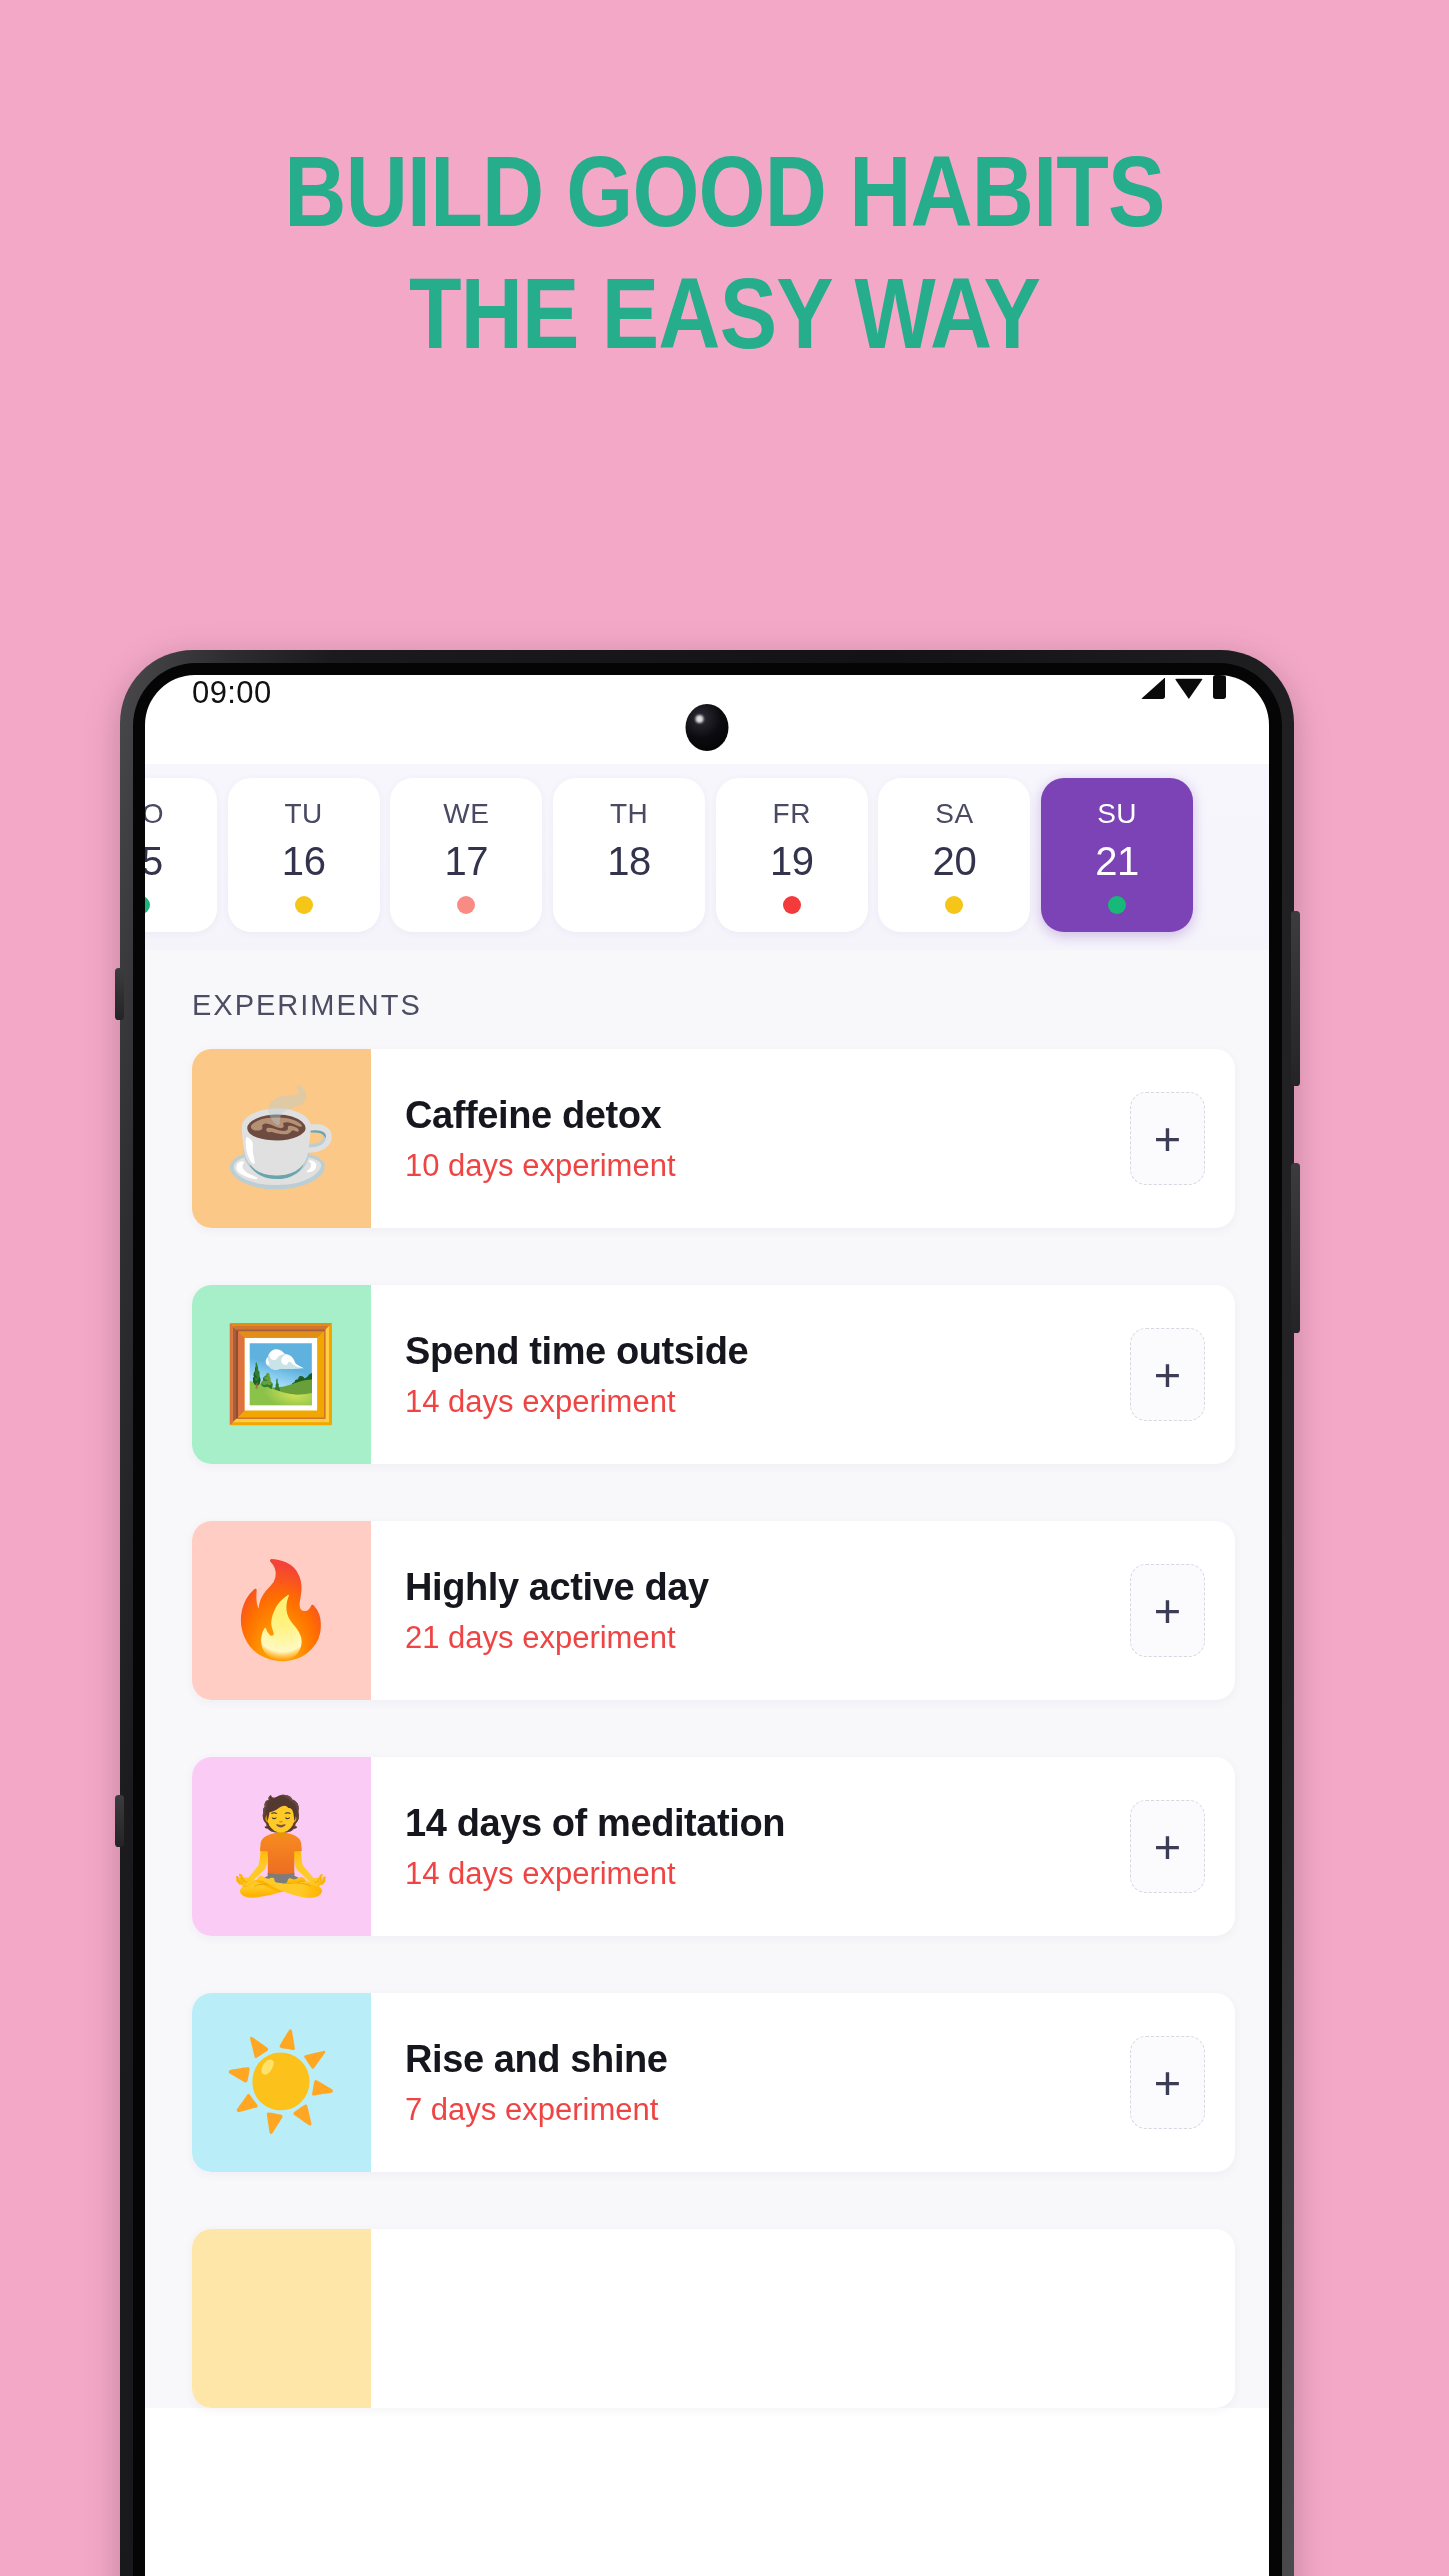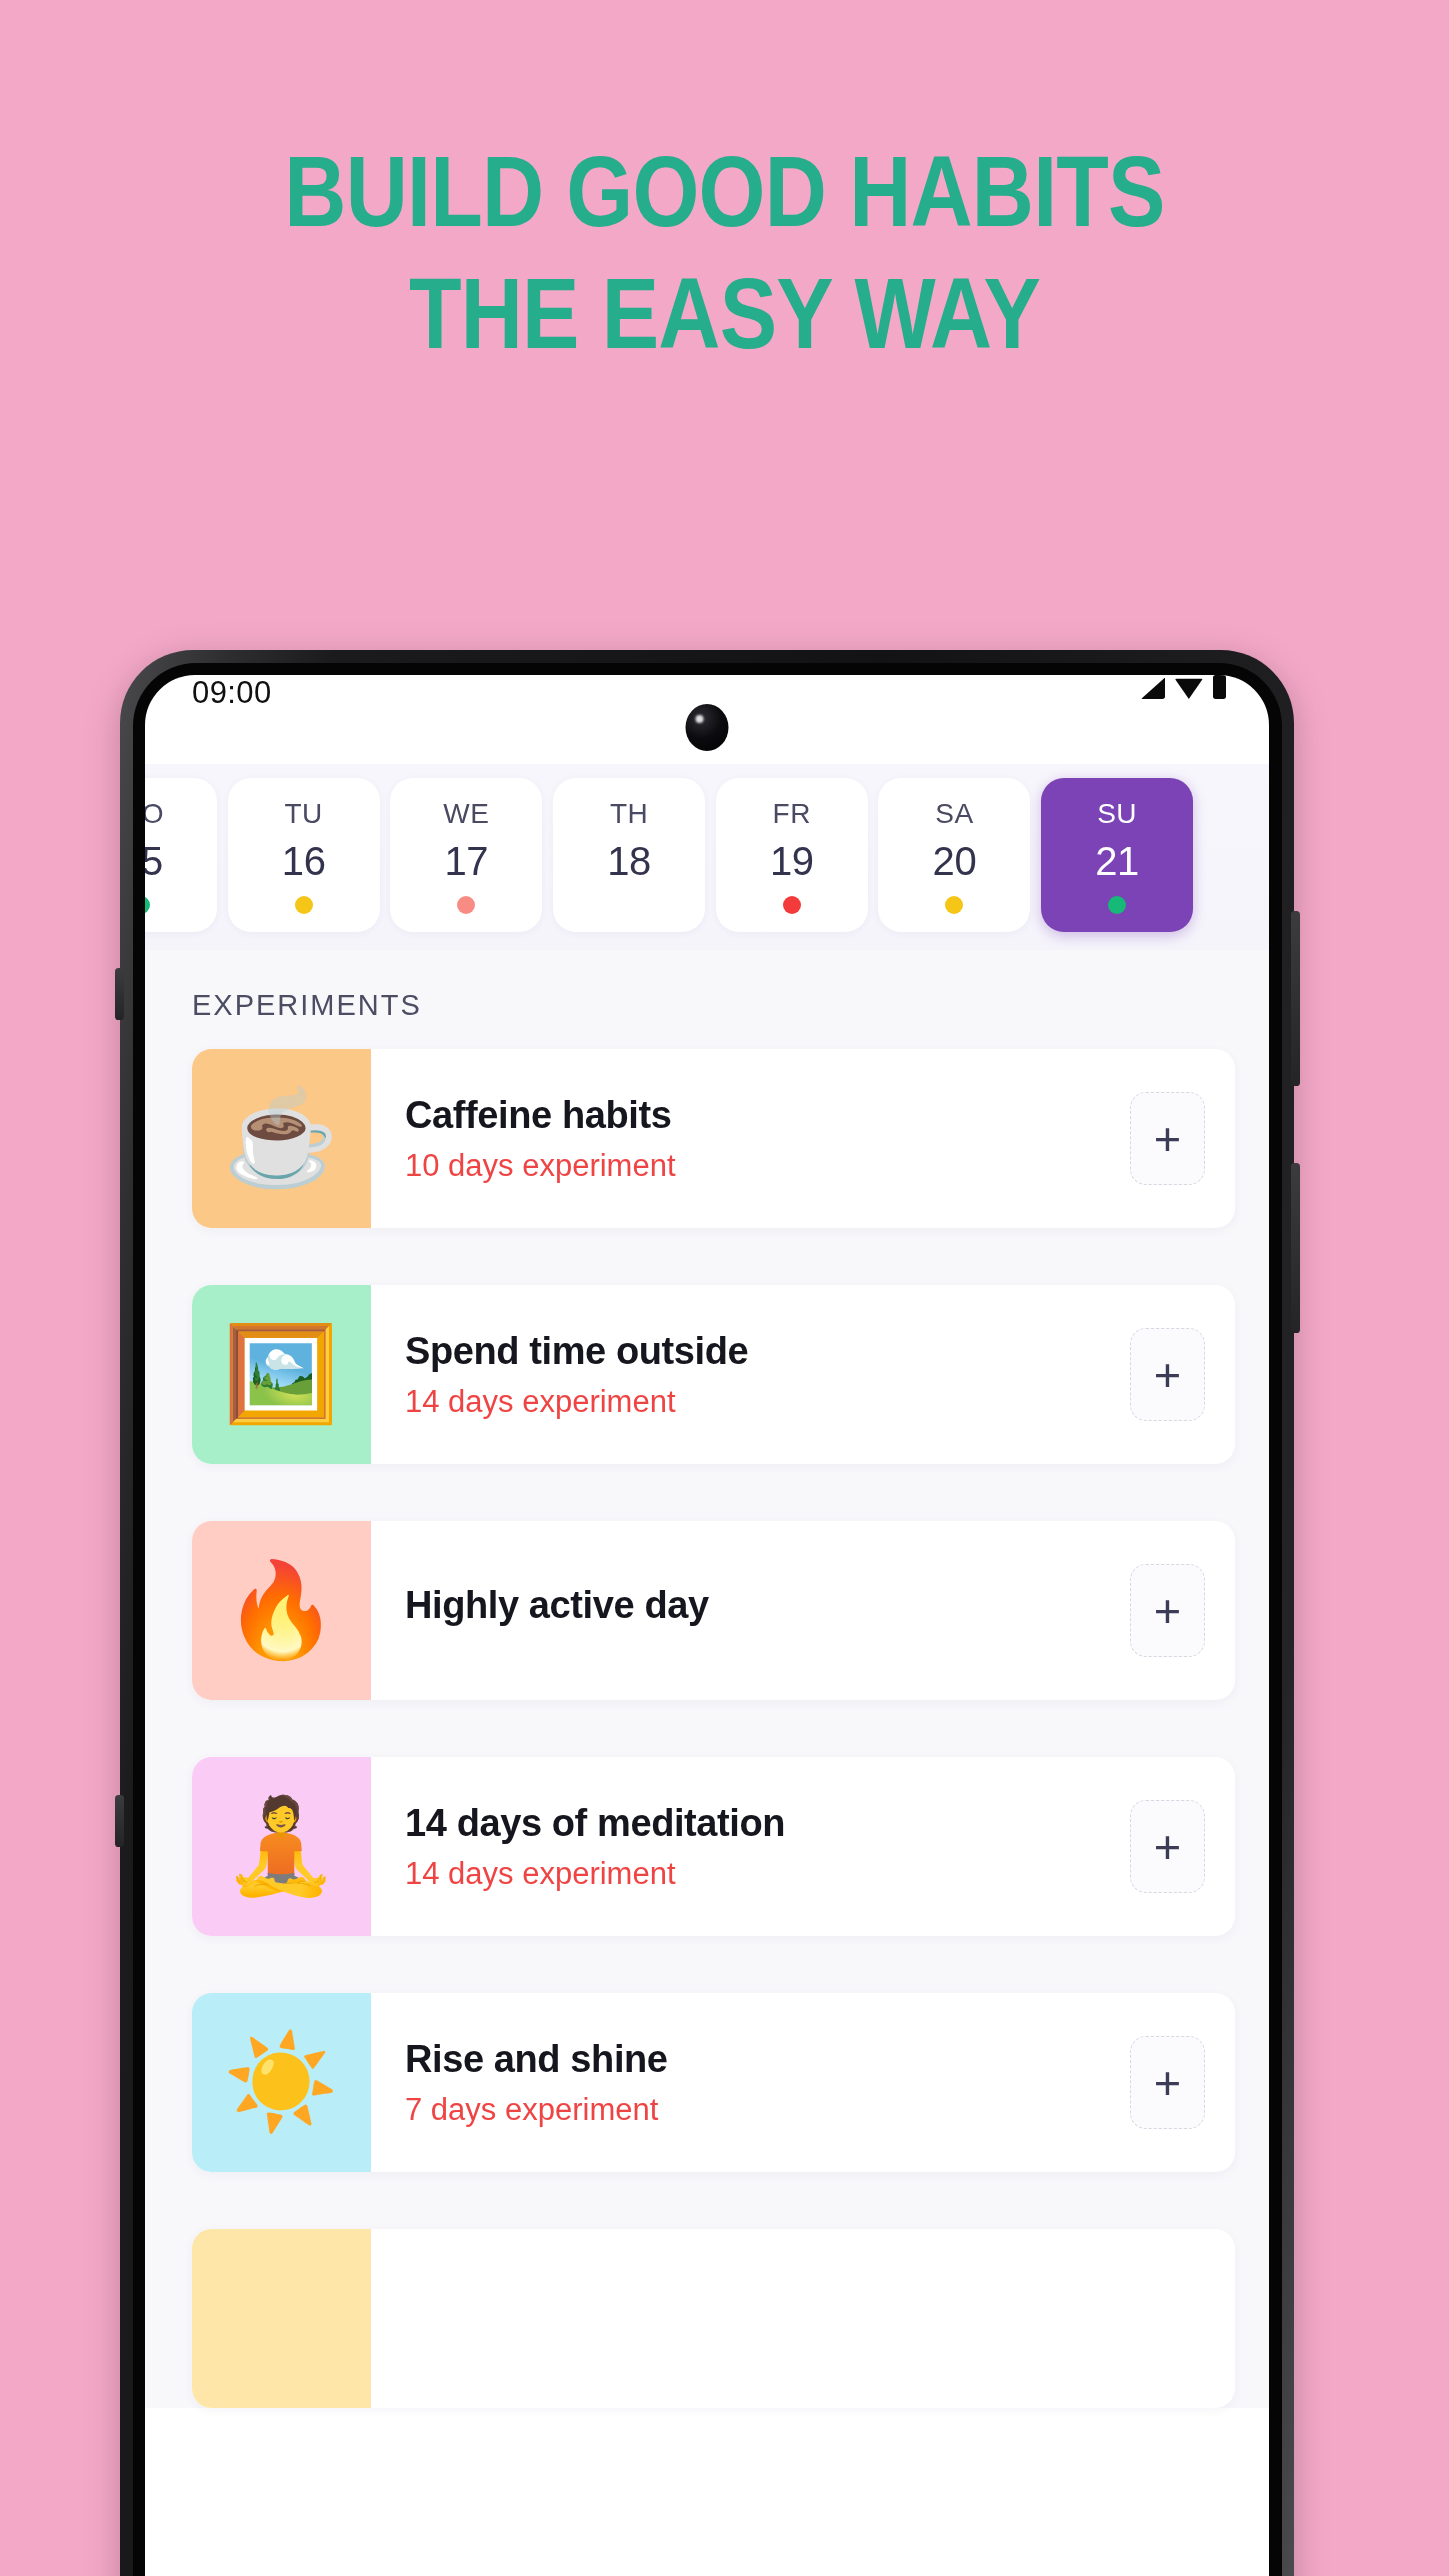--- a/index.html
+++ b/index.html
@@ -377,21 +377,21 @@
       </div>
     </div>
 
     <div class="section-title">EXPERIMENTS</div>
 
     <div class="exp-list">
 
       <div class="exp-card">
         <div class="exp-thumb" style="background:#FBC887">☕</div>
         <div class="exp-body">
-          <div class="exp-title">Caffeine habits</div>
+          <div class="exp-title">Caffeine detox</div>
           <div class="exp-sub">10 days experiment</div>
         </div>
         <div class="exp-add-wrap">
           <div class="exp-add">+</div>
         </div>
       </div>
 
       <div class="exp-card">
         <div class="exp-thumb" style="background:#A6EFC8">🖼️</div>
         <div class="exp-body">
@@ -400,20 +400,21 @@
         </div>
         <div class="exp-add-wrap">
           <div class="exp-add">+</div>
         </div>
       </div>
 
       <div class="exp-card">
         <div class="exp-thumb" style="background:#FFCDC4">🔥</div>
         <div class="exp-body">
           <div class="exp-title">Highly active day</div>
+          <div class="exp-sub">21 days experiment</div>
         </div>
         <div class="exp-add-wrap">
           <div class="exp-add">+</div>
         </div>
       </div>
 
       <div class="exp-card">
         <div class="exp-thumb" style="background:#FACCF5">🧘</div>
         <div class="exp-body">
           <div class="exp-title">14 days of meditation</div>

